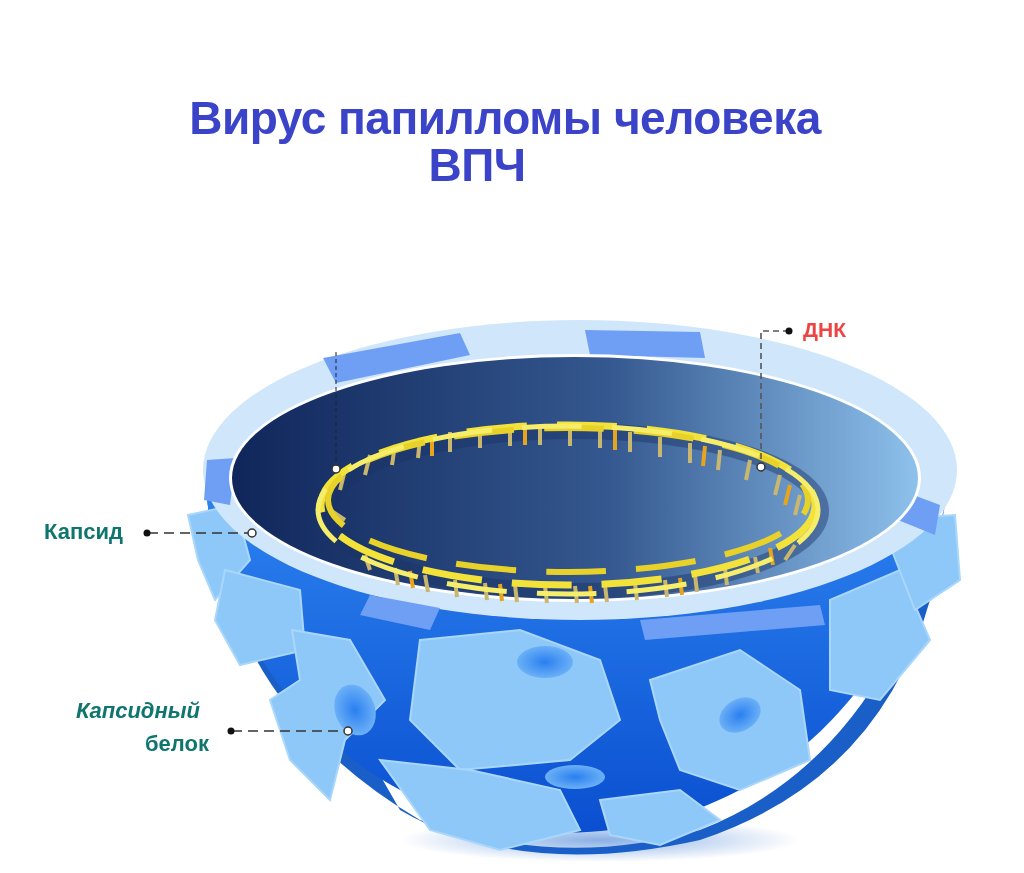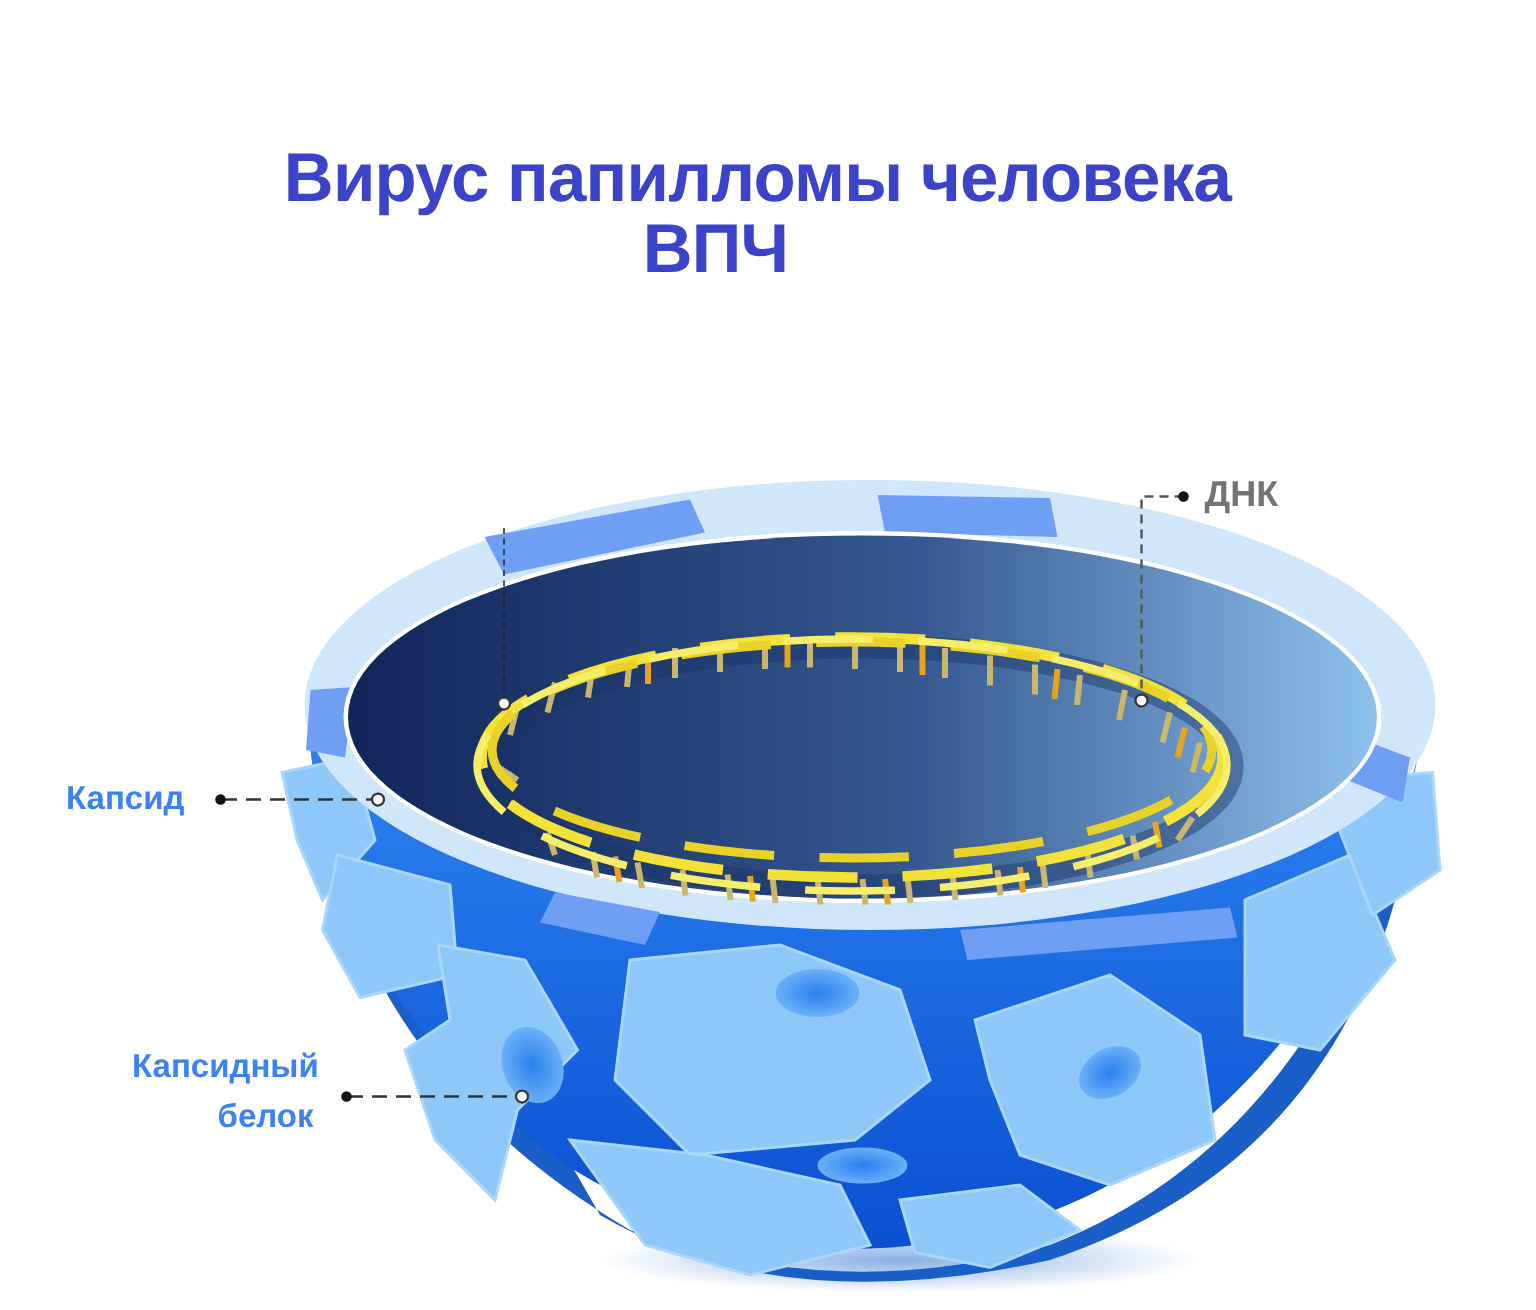--- a/index.html
+++ b/index.html
@@ -1,21 +1,21 @@
 <!DOCTYPE html>
 <html><head>
 <meta charset="utf-8">
 <style>
   html, body { margin:0; padding:0; background:#ffffff; }
   body { width:1024px; height:873px; position:relative; overflow:hidden; font-family:"Liberation Sans", sans-serif; }
   .title { position:absolute; left:0; width:1010px; text-align:center; color:#3b44c8; font-weight:bold; font-size:46px; letter-spacing:-0.5px; }
   .title.l1 { top:76px;margin-top:15px; }
   .title.l2 { top:138px; left:-28px; }
-  .lbl { position:absolute; font-weight:bold; font-size:22px; color:#3b82f6; line-height:28px; }
-  .lbl.dnk { color:#737373; font-size:24px; }
+  .lbl { position:absolute; font-weight:bold; font-size:22px; color:#0f766e; line-height:28px; }
+  .lbl.dnk { color:#ef4444; font-size:21px; }
   svg.scene { position:absolute; left:0; top:0; }
 </style>
 </head>
 <body>
 
 <div class="title l1">Вирус папилломы человека</div>
 <div class="title l2">ВПЧ</div>
 
 <svg class="scene" width="1024" height="873" viewBox="0 0 1024 873">
   <defs>
@@ -107,14 +107,14 @@
     <circle cx="348" cy="731" r="4" fill="#fff" stroke="#333" stroke-width="1.5"></circle>
   </g>
   <g>
     <line x1="336" y1="352" x2="336" y2="465" stroke="#222" stroke-width="1" stroke-dasharray="4 3"></line>
     <circle cx="336" cy="469" r="4" fill="#fff" stroke="#333" stroke-width="1.5"></circle>
   </g>
 </svg>
 
 <div class="lbl dnk" style="left:803px; top:316px;">ДНК</div>
 <div class="lbl" style="left:44px; top:518px;">Капсид</div>
-<div class="lbl" style="left:88px; top:697px;">Капсидный</div>
+<div class="lbl" style="left:76px; top:697px;font-style:italic;">Капсидный</div>
 <div class="lbl" style="left:145px; top:730px;">белок</div>
 
 </body></html>

